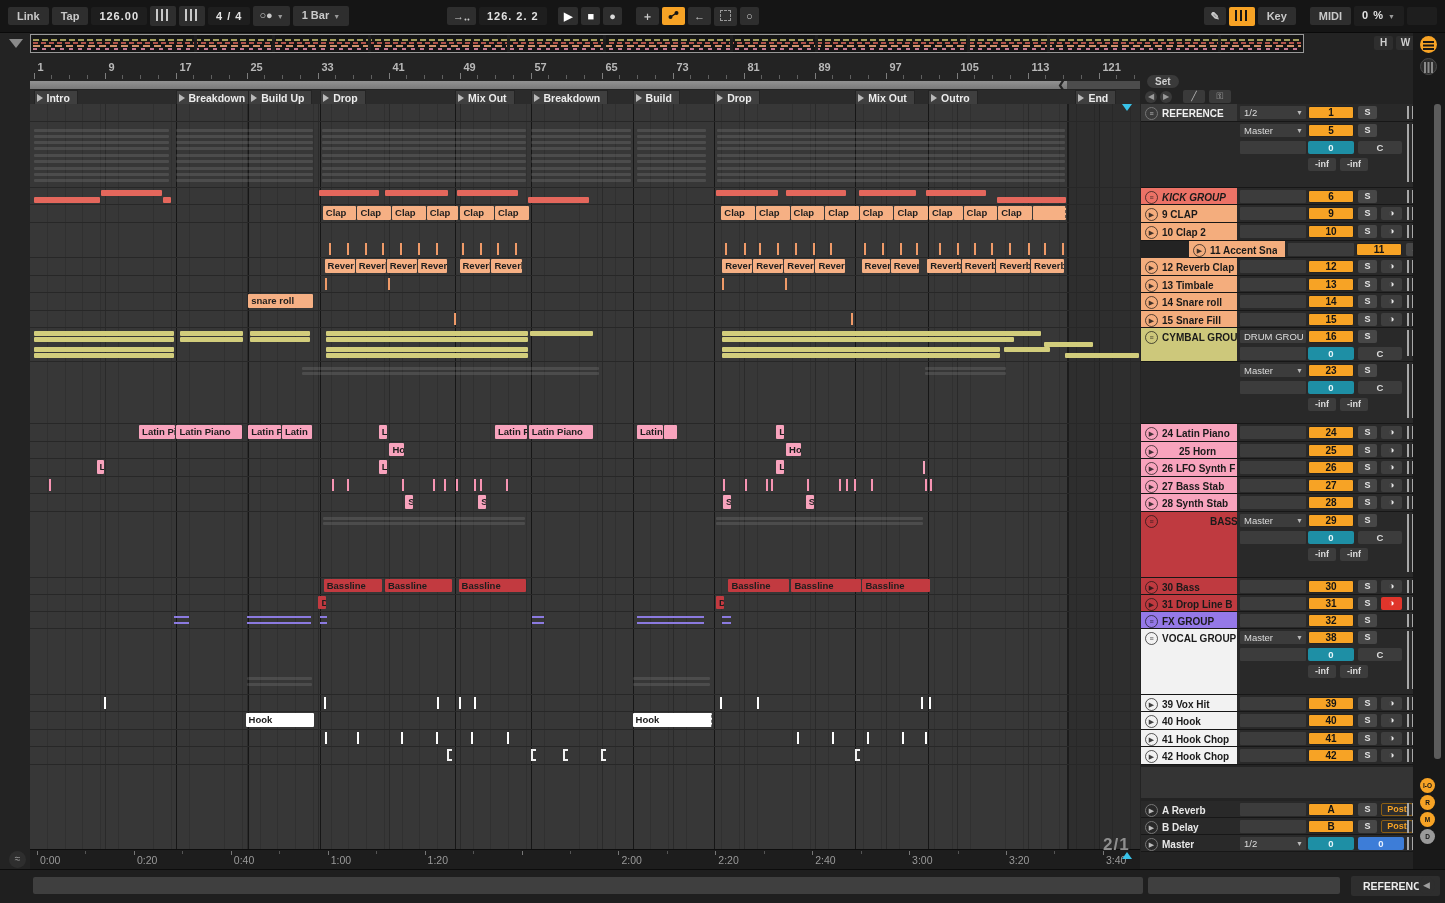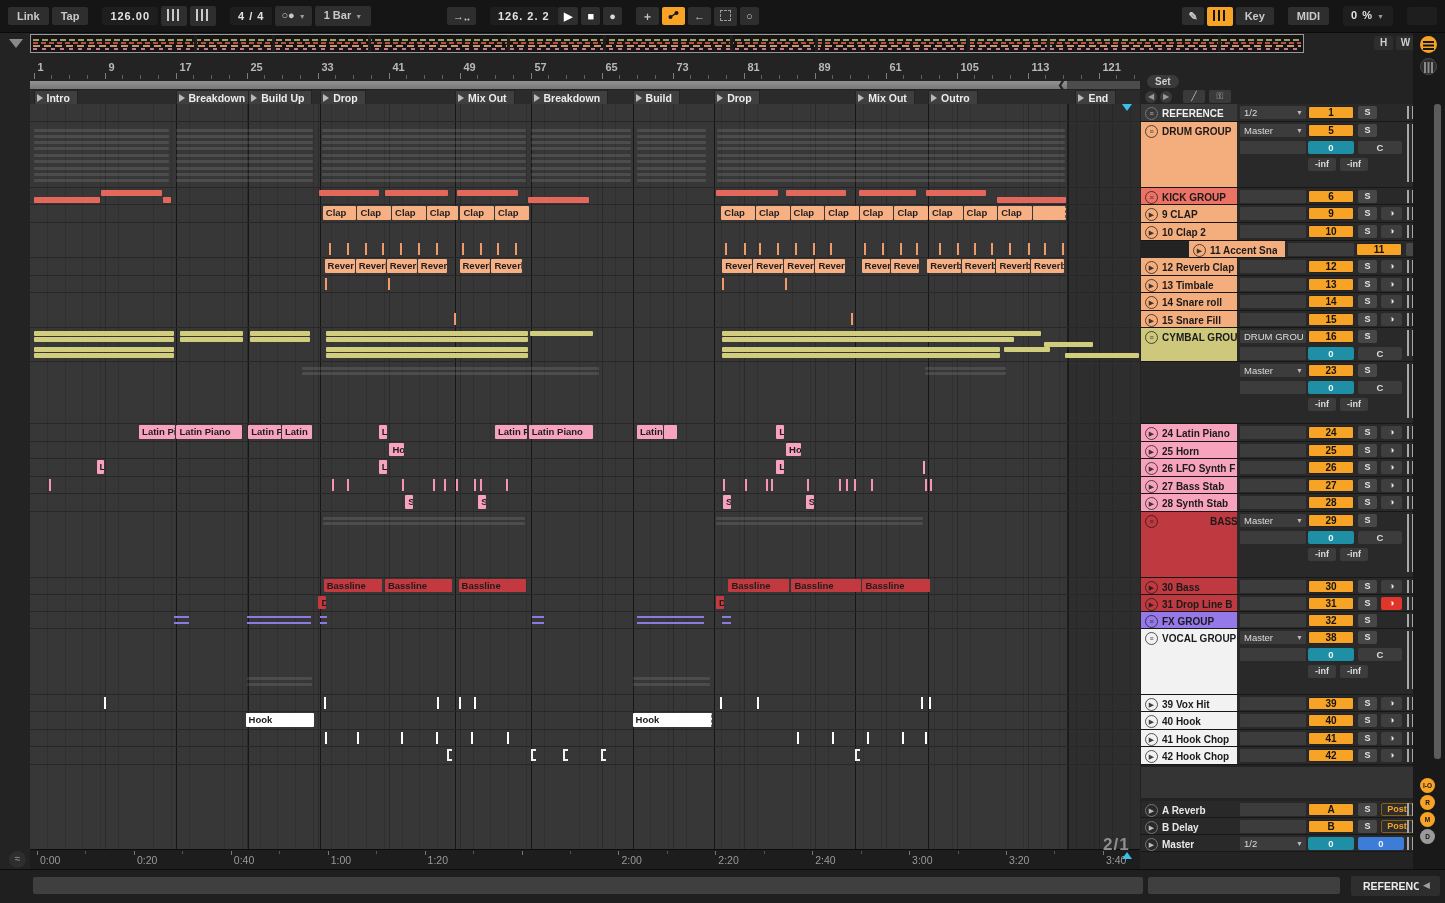--- a/index.html
+++ b/index.html
@@ -1,21 +1,21 @@
 <!DOCTYPE html>
 <html><head>
 <meta charset="utf-8">
 <style>
   html,body{margin:0;padding:0;background:#000;}
   .app{position:relative;width:1445px;height:903px;background:#232323;font-family:"Liberation Sans",sans-serif;overflow:hidden;-webkit-font-smoothing:antialiased;}
   
   .topbar{position:absolute;left:0;top:0;width:1445px;height:32px;background:#151515;border-bottom:1px solid #0a0a0a;}
   .tbgroup{position:absolute;top:0;height:32px;display:flex;align-items:center;gap:3px;}
   .tb-btn{background:#2e2e2e;color:#c9c9c9;font-size:11px;font-weight:bold;padding:3px 9px;border-radius:2px;line-height:12px;}
-  .tb-disp{background:#1e1e1e;color:#e2e2e2;font-size:11px;font-weight:bold;padding:3px 8px;border-radius:2px;letter-spacing:1px;line-height:12px;margin-left:11px;}
+  .tb-disp{background:#1e1e1e;color:#e2e2e2;font-size:11px;font-weight:bold;padding:3px 8px;border-radius:2px;letter-spacing:1px;line-height:12px;}
   .tb-ico{background:#2e2e2e;color:#c9c9c9;font-size:11px;font-weight:bold;padding:3px 6px;border-radius:2px;line-height:12px;}
   .tb-on{background:#f7a325 !important;color:#151515 !important;}
   .caret{font-size:7px;margin-left:4px;color:#999;}
   .nudge{display:inline-block;width:14px;height:12px;background:repeating-linear-gradient(90deg,#c9c9c9 0 2px,transparent 2px 5px);}
   .piano-glyph{display:inline-block;width:14px;height:11px;background:repeating-linear-gradient(90deg,#151515 0 2px,#f7a325 2px 5px);}
   .loop-glyph{display:inline-block;width:12px;height:8px;border:2px solid #151515;border-radius:3px;}
   .dash-sq{display:inline-block;width:9px;height:9px;border:1px dashed #999;}
   
   .ov-strip{position:absolute;left:30px;top:34px;width:1272px;height:17px;background:#151515;border:1px solid #989898;}
   .ov-line{position:absolute;left:2px;right:2px;height:2px;}
@@ -244,21 +244,21 @@
       <div class="bar-num" style="left: 504.5px;">57</div>
       <div class="bar-tick" style="left: 571.5px; height: 6px;"></div>
       <div class="bar-num" style="left: 575.5px;">65</div>
       <div class="bar-tick" style="left: 642.5px; height: 6px;"></div>
       <div class="bar-num" style="left: 646.5px;">73</div>
       <div class="bar-tick" style="left: 713.5px; height: 6px;"></div>
       <div class="bar-num" style="left: 717.5px;">81</div>
       <div class="bar-tick" style="left: 784.5px; height: 6px;"></div>
       <div class="bar-num" style="left: 788.5px;">89</div>
       <div class="bar-tick" style="left: 855.5px; height: 6px;"></div>
-      <div class="bar-num" style="left: 859.5px;">61</div>
+      <div class="bar-num" style="left: 859.5px;">97</div>
       <div class="bar-tick" style="left: 926.5px; height: 6px;"></div>
       <div class="bar-num" style="left: 930.5px;">105</div>
       <div class="bar-tick" style="left: 997.5px; height: 6px;"></div>
       <div class="bar-num" style="left: 1001.5px;">113</div>
       <div class="bar-tick" style="left: 1068.5px; height: 6px;"></div>
       <div class="bar-num" style="left: 1072.5px;">121</div>
     </div>
   <div id="scrub">
       <div class="loopzone" style="width: 1036.55px;"></div>
       <div class="loopend" style="left: 1027.55px;">❮</div>
@@ -536,20 +536,25 @@
         <div class="clip" style="left: 1001.05px; width: 32.725px; background: rgb(246, 176, 132);">
           <span class="lbl">Reverb</span>
         </div>
       </div>
       <div class="lane-row" style="top: 172px; height: 17px;">
         <div class="tickclip" style="left: 295.488px; background: rgb(239, 154, 104);"></div>
         <div class="tickclip" style="left: 357.613px; background: rgb(239, 154, 104);"></div>
         <div class="tickclip" style="left: 692.2px; background: rgb(239, 154, 104);"></div>
         <div class="tickclip" style="left: 755.212px; background: rgb(239, 154, 104);"></div>
       </div>
+      <div class="lane-row" style="top: 189px; height: 18px;">
+        <div class="clip marks" style="left: 218.275px; width: 64.675px; background: rgb(246, 176, 132);">
+          <span class="lbl">snare roll</span>
+        </div>
+      </div>
       <div class="lane-row" style="top: 207px; height: 17px;">
         <div class="tickclip" style="left: 424.175px; background: rgb(239, 154, 104);"></div>
         <div class="tickclip" style="left: 820.887px; background: rgb(239, 154, 104);"></div>
       </div>
       <div class="lane-row" style="top: 224px; height: 34px;">
         <div class="cymbar" style="left: 3.5px; width: 140.113px; top: 3px; background: rgb(210, 205, 124);"></div>
         <div class="cymbar" style="left: 149.938px; width: 62.9px; top: 3px; background: rgb(210, 205, 124);"></div>
         <div class="cymbar" style="left: 220.05px; width: 60.2375px; top: 3px; background: rgb(210, 205, 124);"></div>
         <div class="cymbar" style="left: 296.375px; width: 201.35px; top: 3px; background: rgb(210, 205, 124);"></div>
         <div class="cymbar" style="left: 499.613px; width: 62.9px; top: 3px; background: rgb(210, 205, 124);"></div>
@@ -806,38 +811,34 @@
         <div class="pname" style="background: rgb(58, 58, 58);">
           <div class="picon" style="color: rgb(187, 187, 187); border-color: rgb(119, 119, 119);">≡</div>
           <span class="plabel" style="color: rgb(240, 240, 240);">REFERENCE</span>
         </div>
         <div class="prout" style="top: 2px;"><span>1/2</span><span class="caret">▼</span></div>
         <div class="pnum" style="top: 2px;">1</div>
         <div class="psolo" style="top: 2px;">S</div>
         <div class="pmeter" style="top: 2px; height: 13px;"></div>
       </div>
       <div class="prow" style="height: 66px;">
-        <div class="pname" style="background: rgb(244, 173, 125);">
-          <div class="picon">≡</div>
-          <span class="plabel" style="color: rgb(26, 26, 26);">DRUM GROUP</span>
-        </div>
         <div class="prout" style="top: 2px;"><span>Master</span><span class="caret">▼</span></div>
         <div class="pnum" style="top: 2px;">5</div>
         <div class="psolo" style="top: 2px;">S</div>
         <div class="pmeter" style="top: 2px; height: 58px;"></div>
         <div class="pblank" style="top: 19px;"></div>
         <div class="ppan" style="top: 19px;">0</div>
         <div class="ppanc" style="top: 19px;">C</div>
         <div class="pvol" style="left: 167px; top: 36px;">-inf</div>
         <div class="pvol" style="left: 199px; top: 36px;">-inf</div>
       </div>
       <div class="prow" style="height: 17px;">
         <div class="pname" style="background: rgb(236, 114, 102);">
           <div class="picon">≡</div>
-          <span class="plabel" style="color: rgb(26, 26, 26);">KICK GROUP</span>
+          <span class="plabel" style="color: rgb(26, 26, 26); font-style: italic;">KICK GROUP</span>
         </div>
         <div class="pblank" style="top: 2px;"></div>
         <div class="pnum" style="top: 2px;">6</div>
         <div class="psolo" style="top: 2px;">S</div>
         <div class="pmeter" style="top: 2px; height: 13px;"></div>
       </div>
       <div class="prow" style="height: 18px;">
         <div class="pname" style="background: rgb(244, 173, 125);">
           <div class="picon">▶</div>
           <span class="plabel" style="color: rgb(26, 26, 26);">9 CLAP</span>
@@ -945,21 +946,21 @@
         </div>
         <div class="pblank" style="top: 2px;"></div>
         <div class="pnum" style="top: 2px;">24</div>
         <div class="psolo" style="top: 2px;">S</div>
         <div class="pfreeze" style="top: 2px;">◑</div>
         <div class="pmeter" style="top: 2px; height: 13px;"></div>
       </div>
       <div class="prow" style="height: 17px;">
         <div class="pname" style="background: rgb(248, 163, 189);">
           <div class="picon">▶</div>
-          <span class="plabel" style="color: rgb(26, 26, 26);">25 Horn</span>
+          <span class="plabel" style="color: rgb(26, 26, 26); margin-left: 17px;">25 Horn</span>
         </div>
         <div class="pblank" style="top: 2px;"></div>
         <div class="pnum" style="top: 2px;">25</div>
         <div class="psolo" style="top: 2px;">S</div>
         <div class="pfreeze" style="top: 2px;">◑</div>
         <div class="pmeter" style="top: 2px; height: 13px;"></div>
       </div>
       <div class="prow" style="height: 18px;">
         <div class="pname" style="background: rgb(248, 163, 189);">
           <div class="picon">▶</div>

